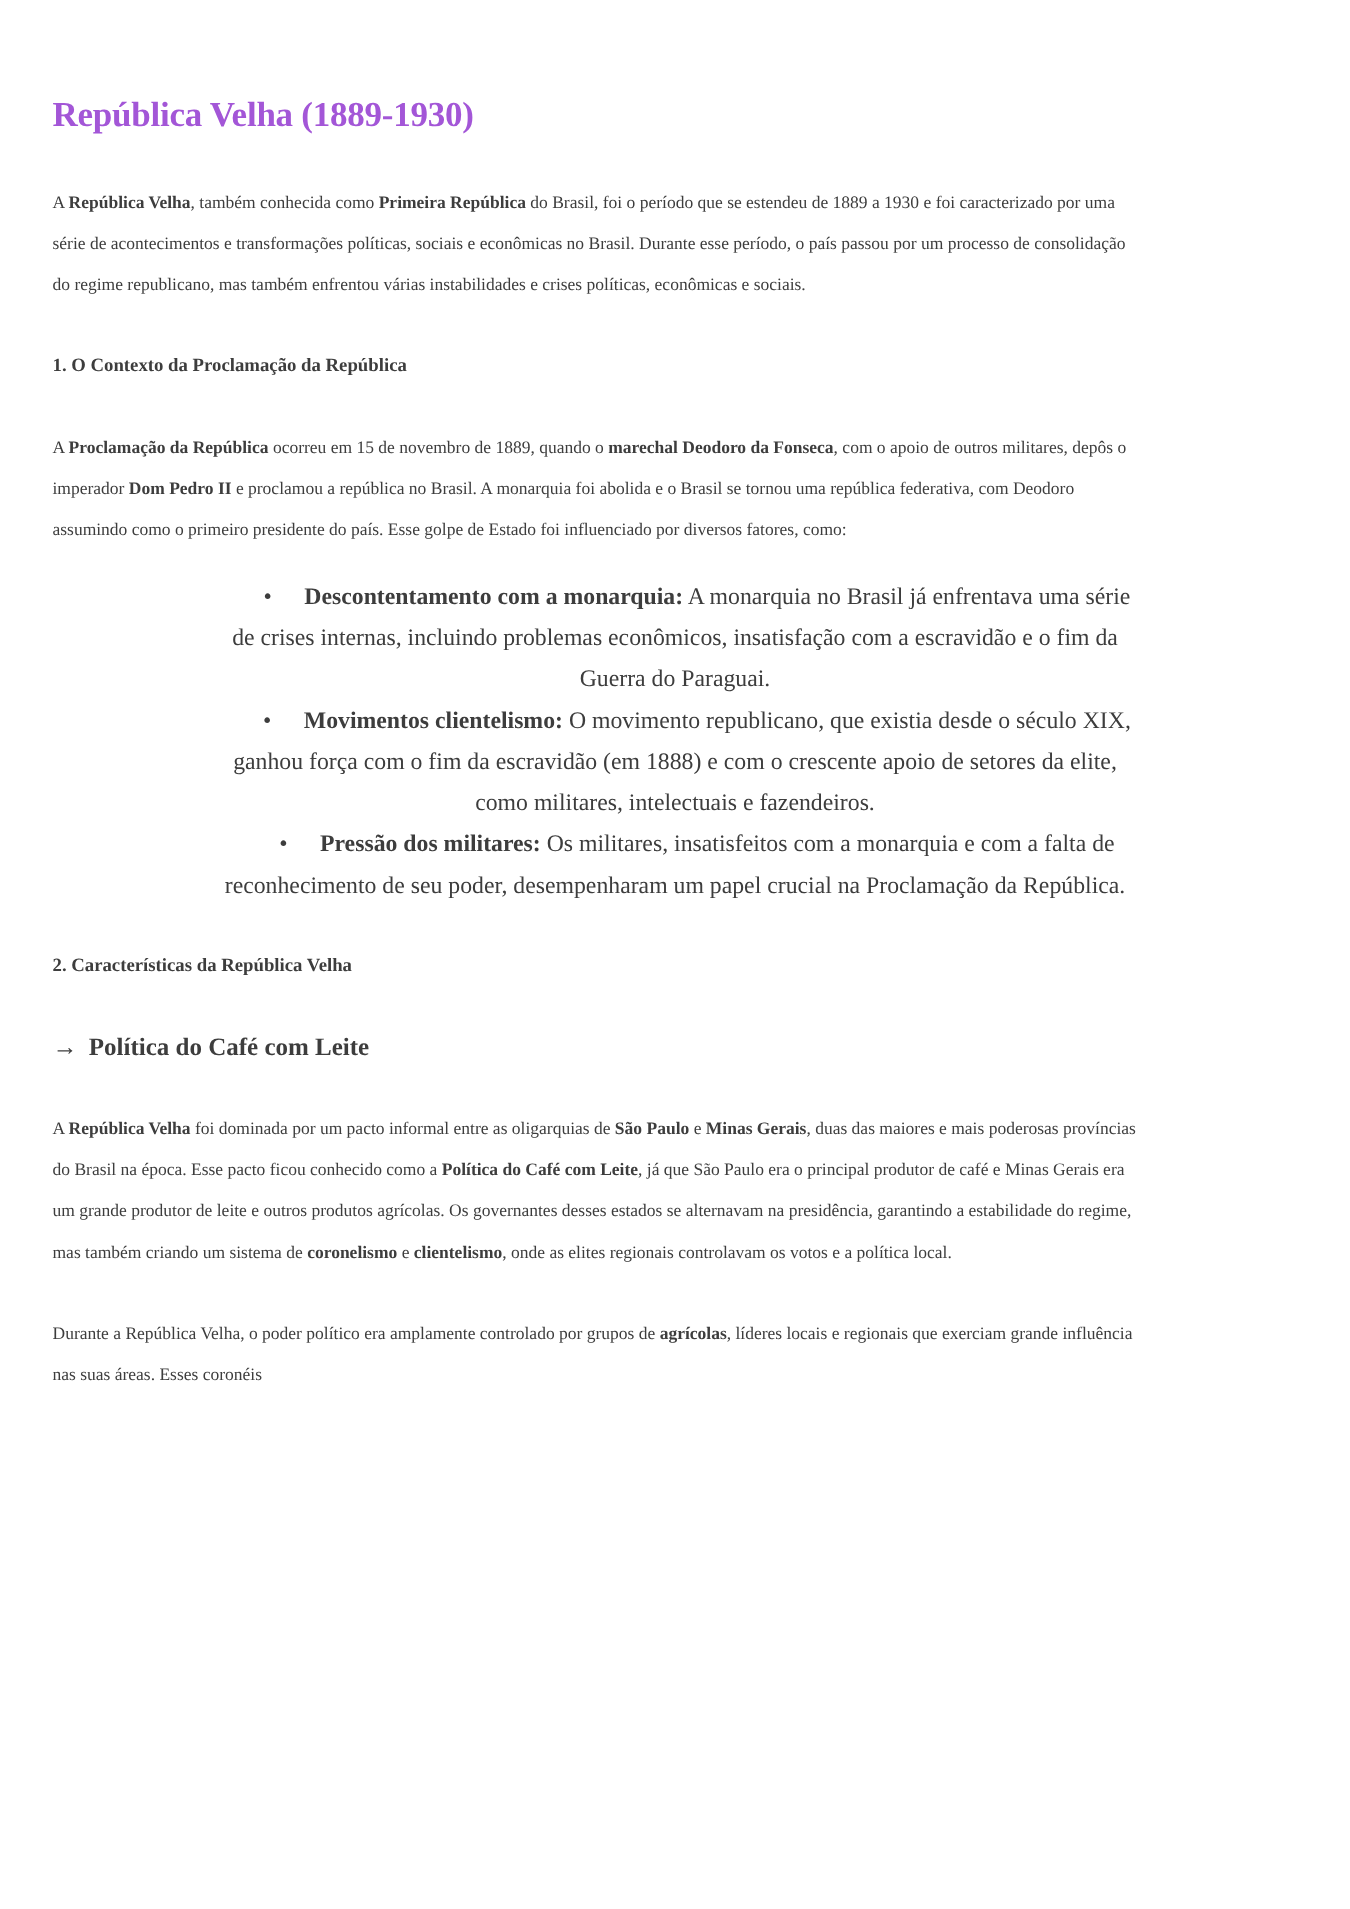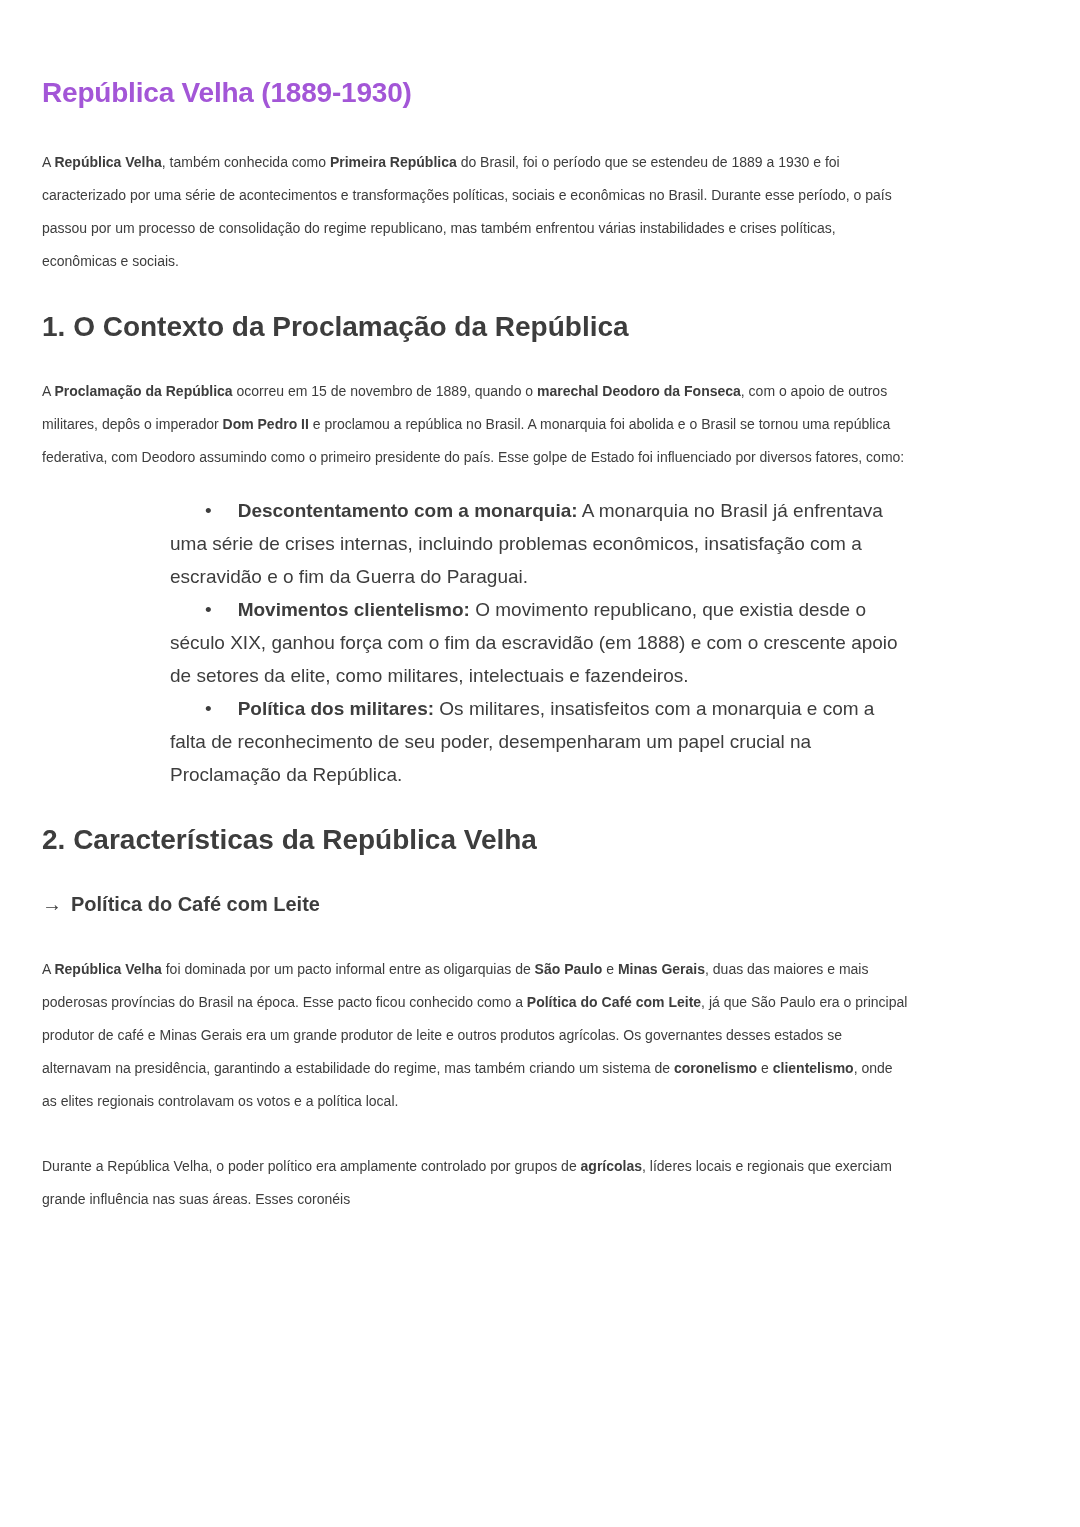--- a/index.html
+++ b/index.html
@@ -15,55 +15,56 @@
   body {
     width: 1080px;
     min-height: 1527px;
     font-family: "Liberation Sans", sans-serif;
     color: var(--text);
     overflow: hidden;
   }
   .page {
     padding: 76px 66px 40px 42px;
     width: 976px;
+    font-family: Liberation Serif, serif;
   }
   .title {
     margin: 0 0 36px 0;
     font-size: 28px;
     line-height: 34px;
     font-weight: 700;
     letter-spacing: -0.2px;
     color: var(--accent);
   }
   .block { margin: 0 0 32px 0; }
   .para {
     font-size: 14px;
     line-height: 33px;
     font-weight: 400;
     margin: 0 0 32px 0;
   }
   .para.tight { margin-bottom: 20px; }
   strong { font-weight: 700; }
   .heading {
-    font-size: 28px;
+    font-size: 15px;
     line-height: 33px;
     font-weight: 700;
     margin: 0 0 32px 0;
   }
   .arrow-heading {
     font-size: 20px;
     line-height: 33px;
     font-weight: 700;
     margin: 0 0 32px 0;
   }
   .arrow-heading .arrow {
     font-weight: 400;
     margin-right: 9px;
   }
-  .bullet-list { margin: 0 0 32px 0; }
+  .bullet-list { margin: 0 0 32px 0; text-align: center; }
   .bullet-item {
     padding-left: 128px;
     font-size: 19px;
     line-height: 33px;
   }
   .bullet-item .dot {
     margin-left: 35px;
     color: var(--text);
   }
   .bullet-item .tab {
@@ -76,20 +77,20 @@
 
 <div class="page">
   <h1 class="title">República Velha (1889-1930)</h1>
   <div id="blocks">
       <p class="para block"><span class="plain">A </span><strong class="bold">República Velha</strong><span class="plain">, também conhecida como </span><strong class="bold">Primeira República</strong><span class="plain"> do Brasil, foi o período que se estendeu de 1889 a 1930 e foi caracterizado por uma série de acontecimentos e transformações políticas, sociais e econômicas no Brasil. Durante esse período, o país passou por um processo de consolidação do regime republicano, mas também enfrentou várias instabilidades e crises políticas, econômicas e sociais.</span></p>
       <h3 class="heading block">1. O Contexto da Proclamação da República</h3>
       <p class="para block tight"><span class="plain">A </span><strong class="bold">Proclamação da República</strong><span class="plain"> ocorreu em 15 de novembro de 1889, quando o </span><strong class="bold">marechal Deodoro da Fonseca</strong><span class="plain">, com o apoio de outros militares, depôs o imperador </span><strong class="bold">Dom Pedro II</strong><span class="plain"> e proclamou a república no Brasil. A monarquia foi abolida e o Brasil se tornou uma república federativa, com Deodoro assumindo como o primeiro presidente do país. Esse golpe de Estado foi influenciado por diversos fatores, como:</span></p>
       <div class="bullet-list block">
         <div class="bullet-item"><span class="dot">•</span><span class="tab"></span><strong class="bold">Descontentamento com a monarquia:</strong><span class="plain"> A monarquia no Brasil já enfrentava uma série de crises internas, incluindo problemas econômicos, insatisfação com a escravidão e o fim da Guerra do Paraguai.</span></div>
         <div class="bullet-item"><span class="dot">•</span><span class="tab"></span><strong class="bold">Movimentos clientelismo:</strong><span class="plain"> O movimento republicano, que existia desde o século XIX, ganhou força com o fim da escravidão (em 1888) e com o crescente apoio de setores da elite, como militares, intelectuais e fazendeiros.</span></div>
-        <div class="bullet-item"><span class="dot">•</span><span class="tab"></span><strong class="bold">Política dos militares:</strong><span class="plain"> Os militares, insatisfeitos com a monarquia e com a falta de reconhecimento de seu poder, desempenharam um papel crucial na Proclamação da República.</span></div>
+        <div class="bullet-item"><span class="dot">•</span><span class="tab"></span><strong class="bold">Pressão dos militares:</strong><span class="plain"> Os militares, insatisfeitos com a monarquia e com a falta de reconhecimento de seu poder, desempenharam um papel crucial na Proclamação da República.</span></div>
       </div>
       <h3 class="heading block">2. Características da República Velha</h3>
       <h3 class="arrow-heading block"><span class="arrow">→</span><span class="arrow-label">Política do Café com Leite</span></h3>
       <p class="para block"><span class="plain">A </span><strong class="bold">República Velha</strong><span class="plain"> foi dominada por um pacto informal entre as oligarquias de </span><strong class="bold">São Paulo</strong><span class="plain"> e </span><strong class="bold">Minas Gerais</strong><span class="plain">, duas das maiores e mais poderosas províncias do Brasil na época. Esse pacto ficou conhecido como a </span><strong class="bold">Política do Café com Leite</strong><span class="plain">, já que São Paulo era o principal produtor de café e Minas Gerais era um grande produtor de leite e outros produtos agrícolas. Os governantes desses estados se alternavam na presidência, garantindo a estabilidade do regime, mas também criando um sistema de </span><strong class="bold">coronelismo</strong><span class="plain"> e </span><strong class="bold">clientelismo</strong><span class="plain">, onde as elites regionais controlavam os votos e a política local.</span></p>
       <p class="para block"><span class="plain">Durante a República Velha, o poder político era amplamente controlado por grupos de </span><strong class="bold">agrícolas</strong><span class="plain">, líderes locais e regionais que exerciam grande influência nas suas áreas. Esses coronéis</span></p>
     </div>
 </div>
 
 </body></html>

